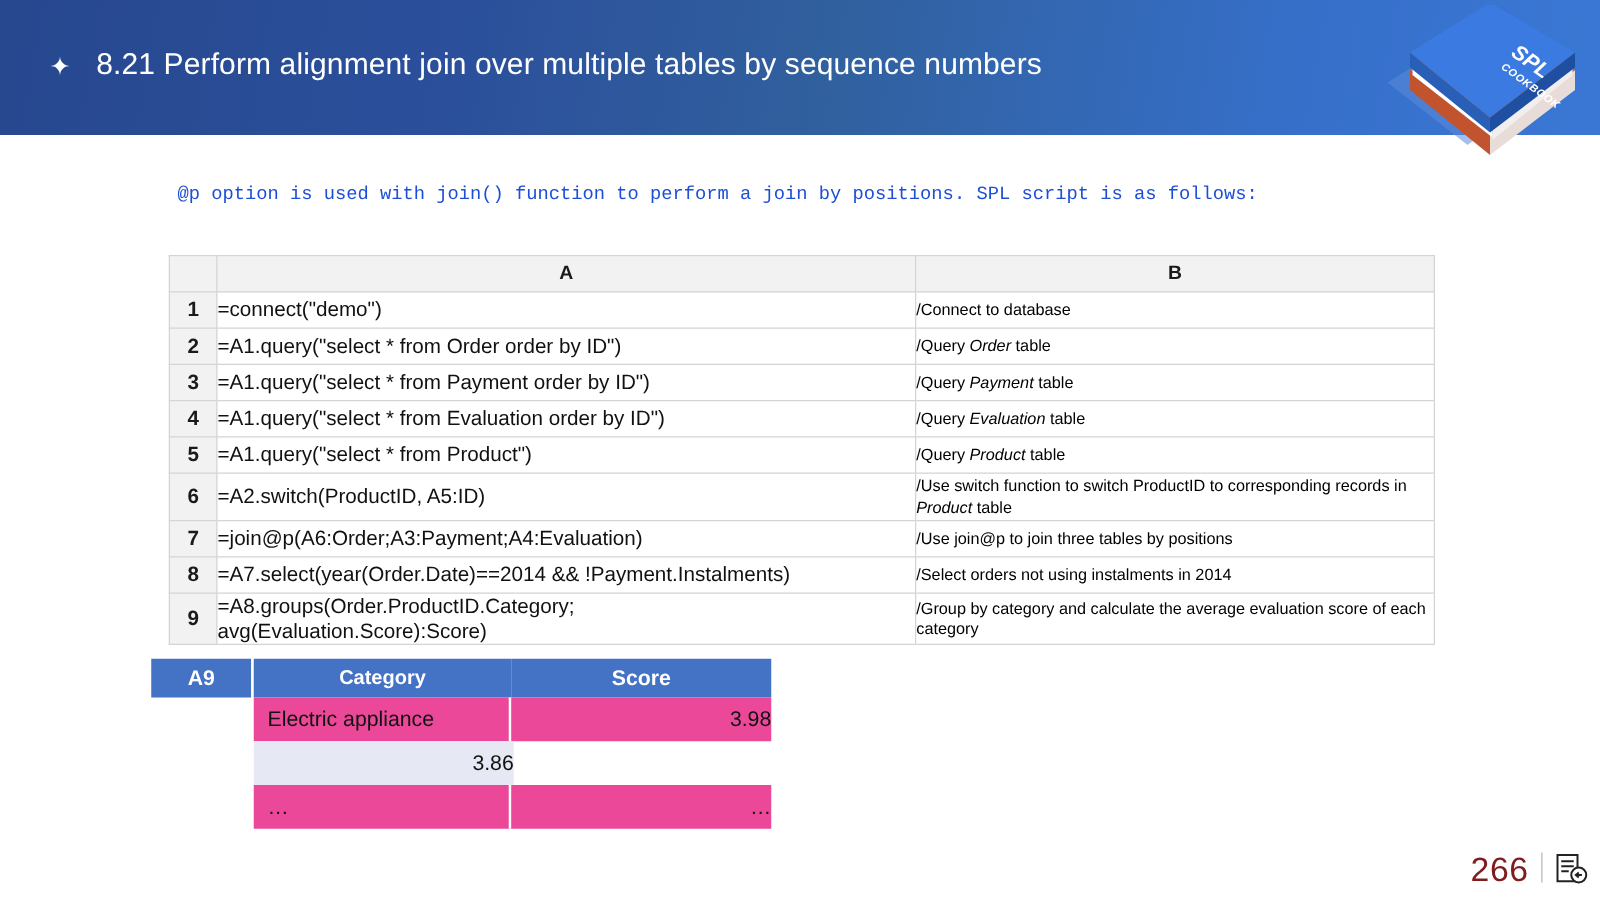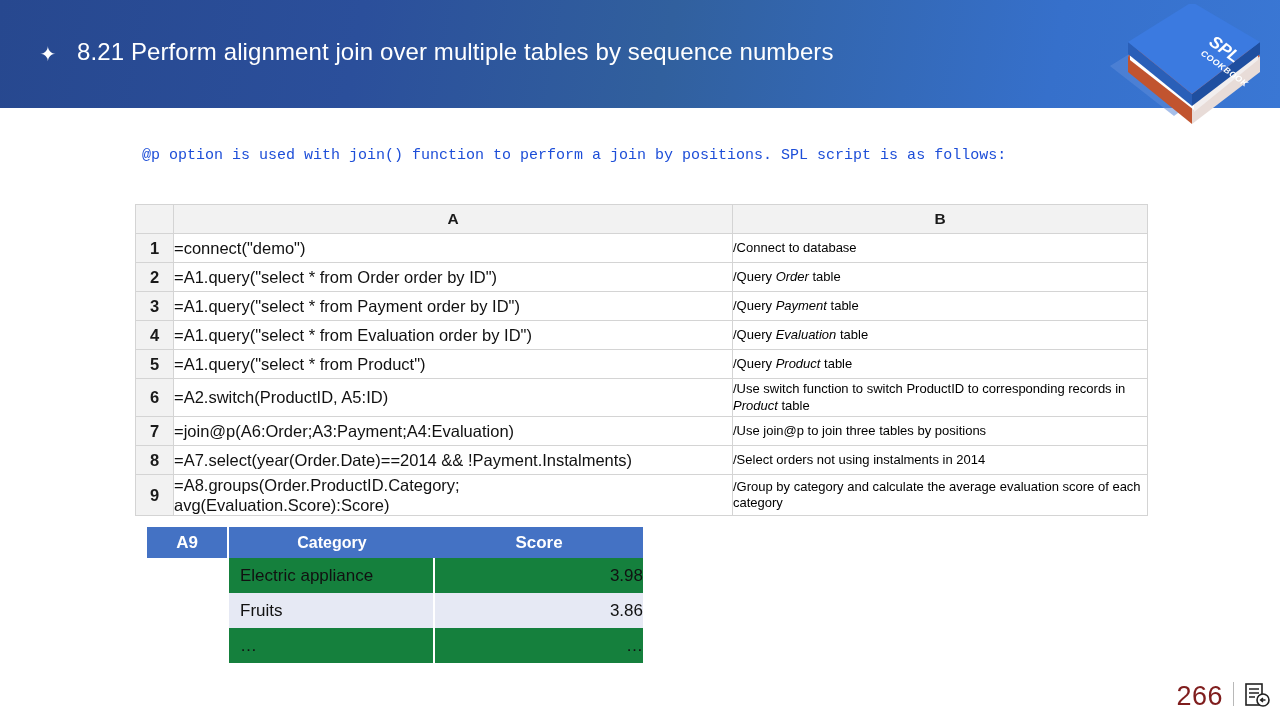--- a/index.html
+++ b/index.html
@@ -111,21 +111,21 @@
     line-height: 1.26;
   }
   td.cell-b i { font-style: italic; }
   tr.r1 td, tr.r2 td, tr.r3 td, tr.r4 td,
   tr.r5 td, tr.r7 td, tr.r8 td { height: 29px; }
   tr.r6 td, tr.r9 td { height: 38px; }
 
   
   #result-wrap {
     position: absolute;
-    left: 147px; top: 527px;
+    left: 121px; top: 527px;
     width: 506px;
   }
   #result-head {
     display: flex;
     height: 31px;
   }
   .rh-a9 {
     width: 80px;
     background: #4472c4;
     color: #ffffff;
@@ -161,21 +161,21 @@
     color: #111111;
     display: flex; align-items: center;
     padding-left: 11px;
   }
   .res-row .sc {
     width: 208px;
     font-size: 17px;
     color: #111111;
     display: flex; align-items: center; justify-content: flex-end;
   }
-  .res-row.odd  .cat, .res-row.odd  .sc { background: #15803d; }
+  .res-row.odd  .cat, .res-row.odd  .sc { background: #ec4899; }
   .res-row.even .cat, .res-row.even .sc { background: #e6e9f4; }
   .res-row .cat { border-right: 2px solid #ffffff; }
 
   
   #page-number {
     position: absolute;
     right: 57px; bottom: 8px;
     font-size: 27px;
     color: #7f1d1d;
     letter-spacing: 0.5px;
@@ -297,21 +297,20 @@
       <div class="rh-gap"></div>
       <div class="rh-cat">Category</div>
       <div class="rh-sc">Score</div>
     </div>
     <div id="result-body">
         <div class="res-row odd">
           <div class="cat">Electric appliance</div>
           <div class="sc">3.98</div>
         </div>
         <div class="res-row even">
-          <div class="cat">Fruits</div>
           <div class="sc">3.86</div>
         </div>
         <div class="res-row odd">
           <div class="cat">…</div>
           <div class="sc">…</div>
         </div>
       </div>
   </div>
 
   <div id="page-number">266</div>

